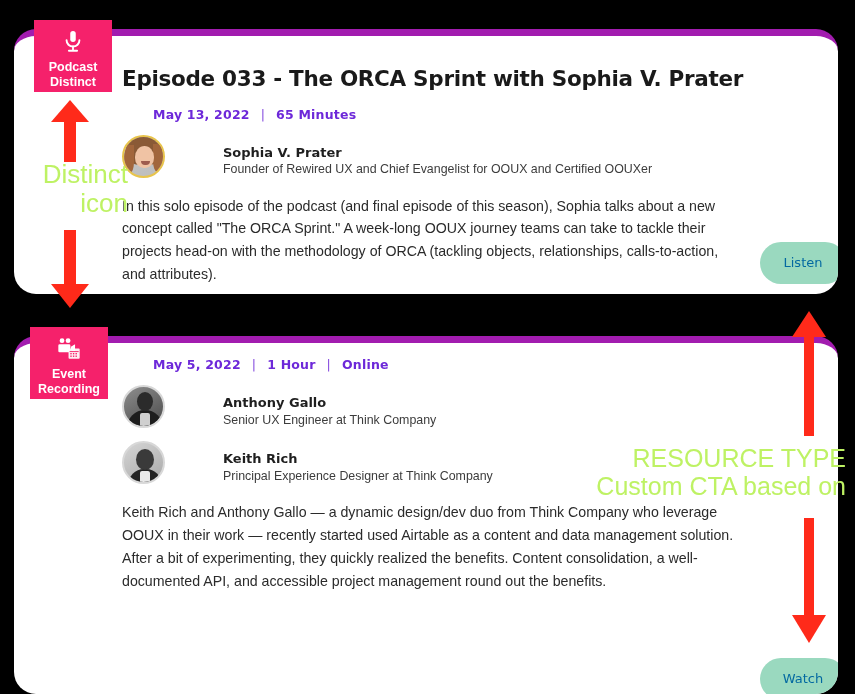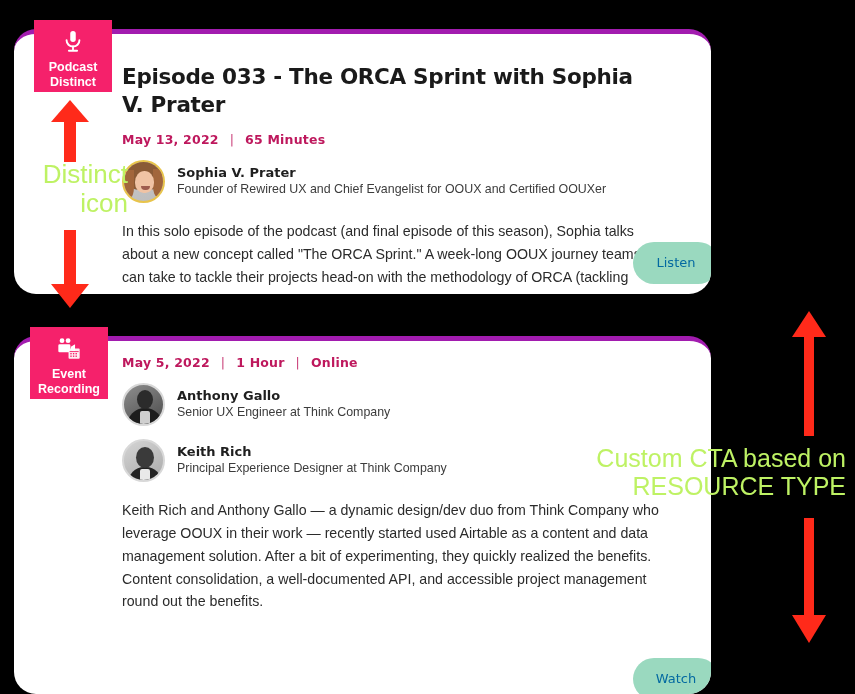--- a/index.html
+++ b/index.html
@@ -7,24 +7,24 @@
     width: 855px; height: 694px;
     background: #000000;
     font-family: "Liberation Sans", sans-serif;
     overflow: hidden;
   }
   .stage { position: relative; width: 855px; height: 694px; background:#000; }
 
   
   .card {
     position: absolute;
-    left: 14px; width: 697px;
+    left: 14px; width: 824px;
     background: #ffffff;
     border-radius: 22px;
-    border-top: 5px solid #a21caf;
+    border-top: 7px solid #a21caf;
     overflow: hidden;
   }
   #card-podcast { top: 29px; height: 265px; }
   #card-event   { top: 336px; height: 358px; border-bottom-left-radius:22px; border-bottom-right-radius:22px;}
 
   .card-body { padding: 0 0 0 108px; position: relative; height:100%; }
 
   
   .type-badge {
     position: absolute;
@@ -52,33 +52,34 @@
     color: #1a1a1a;
     letter-spacing: -0.3px;
     line-height: 1.28;
     padding-right: 60px;
   }
   #card-podcast .card-title { padding-top: 29px; }
   #card-event   .card-title { padding-top: 28px; padding-right: 64px; }
 
   
   .meta {
-    color: #be185d;
+    color: #6d28d9;
     font-size: 12.5px;
     font-weight: 700;
     letter-spacing: 0.2px;
     margin-top: 14px;
     display: flex;
     align-items: flex-start;
     font-family: "DejaVu Sans", sans-serif;
+    margin-left: 31px;
   }
   .meta .sep { margin: 0 11px; font-weight: 400; opacity:.85; }
 
   
-  .person { display:flex; align-items:center; margin-top: 13px; }
+  .person { display:flex; align-items:flex-end; margin-top: 13px; gap: 46px; }
   .avatar {
     width: 43px; height: 43px; border-radius: 50%;
     flex: 0 0 43px; margin-right: 12px;
     position: relative; overflow: hidden;
     border: 2px solid #d8d8d8;
   }
   .avatar.gold { border-color: #e8c44c; }
   .avatar i { position:absolute; display:block; }
   
   .av-sophia { background: linear-gradient(160deg,#c9c9c9 0%,#bdbdbd 100%); }
@@ -273,22 +274,22 @@
     <rect x="16" y="0" width="12" height="56" fill="#ff2a1a"></rect>
     <path d="M22 78 L41 54 L3 54 Z" fill="#ff2a1a"></path>
   </svg>
 
   <svg class="arrow" style="left:790px; top:311px;" width="40" height="125" viewBox="0 0 40 125">
     <rect x="14" y="18" width="10" height="107" fill="#ff2a1a"></rect>
     <path d="M19 0 L36 26 L2 26 Z" fill="#ff2a1a"></path>
   </svg>
 
   <div class="anno anno-text" id="anno-cta">
+    <div>RESOURCE TYPE</div>
     <div>Custom CTA based on</div>
-    <div>RESOURCE TYPE</div>
   </div>
 
   <svg class="arrow" style="left:790px; top:518px;" width="40" height="125" viewBox="0 0 40 125">
     <rect x="14" y="0" width="10" height="100" fill="#ff2a1a"></rect>
     <path d="M19 125 L36 97 L2 97 Z" fill="#ff2a1a"></path>
   </svg>
 
 </div>
 
 </body></html>

